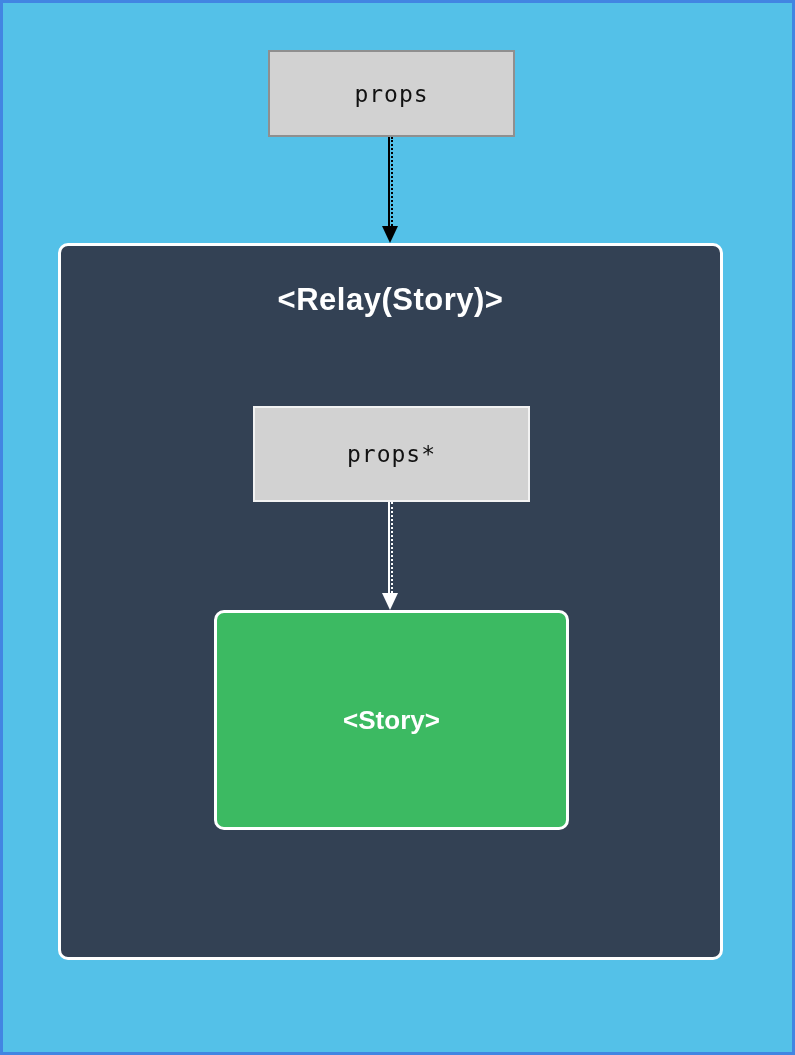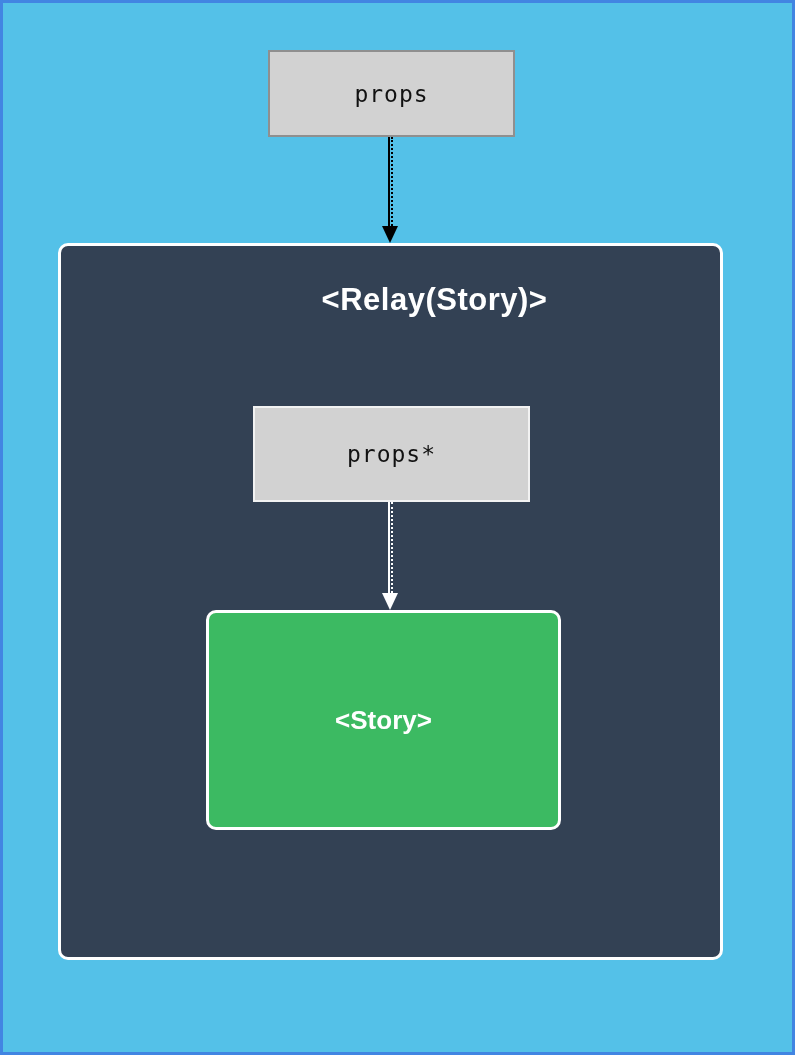--- a/index.html
+++ b/index.html
@@ -83,25 +83,24 @@
   }
   .relay-title {
     position: absolute;
     left: 0; top: 36px;
     width: 100%;
     text-align: center;
     font-size: 31px;
     font-weight: bold;
     color: var(--title-text);
     letter-spacing: 0.5px;
-    margin-left: 44px;
   }
   .story-box {
     position: absolute;
-    left: 145px; top: 364px;
+    left: 153px; top: 364px;
     width: 355px; height: 220px;
     background: var(--story-green);
     border: 3px solid #ffffff;
     border-radius: 10px;
     display: flex;
     align-items: center;
     justify-content: center;
     font-size: 26px;
     font-weight: bold;
     color: #ffffff;

